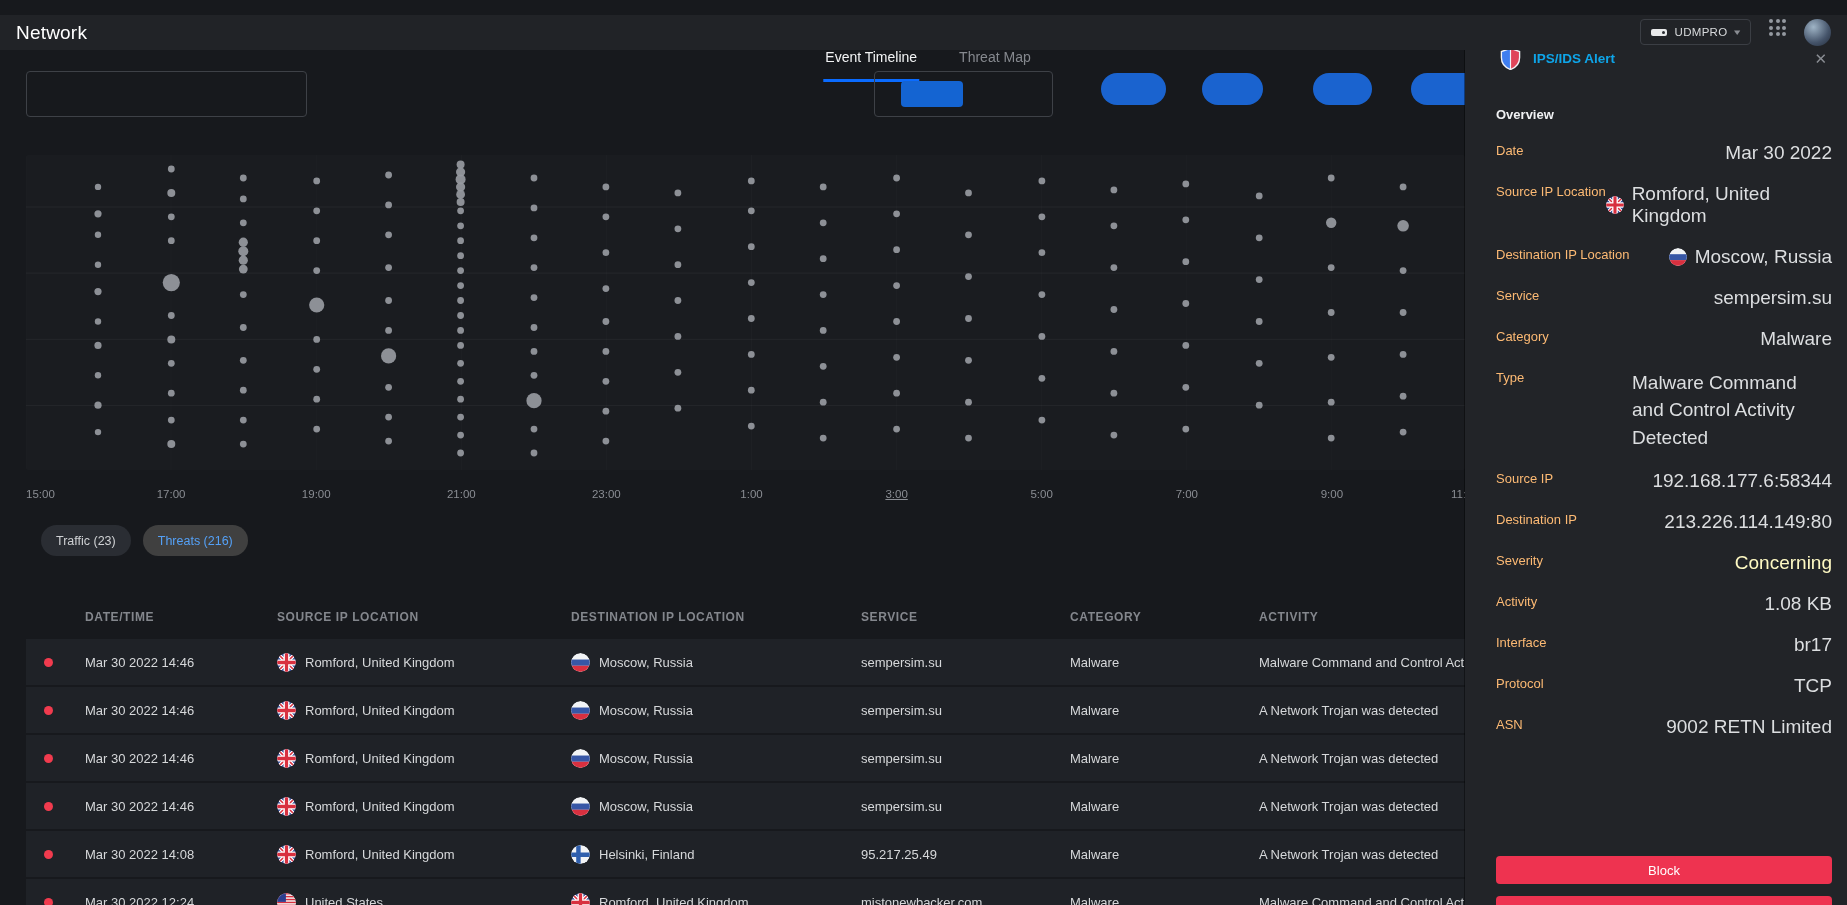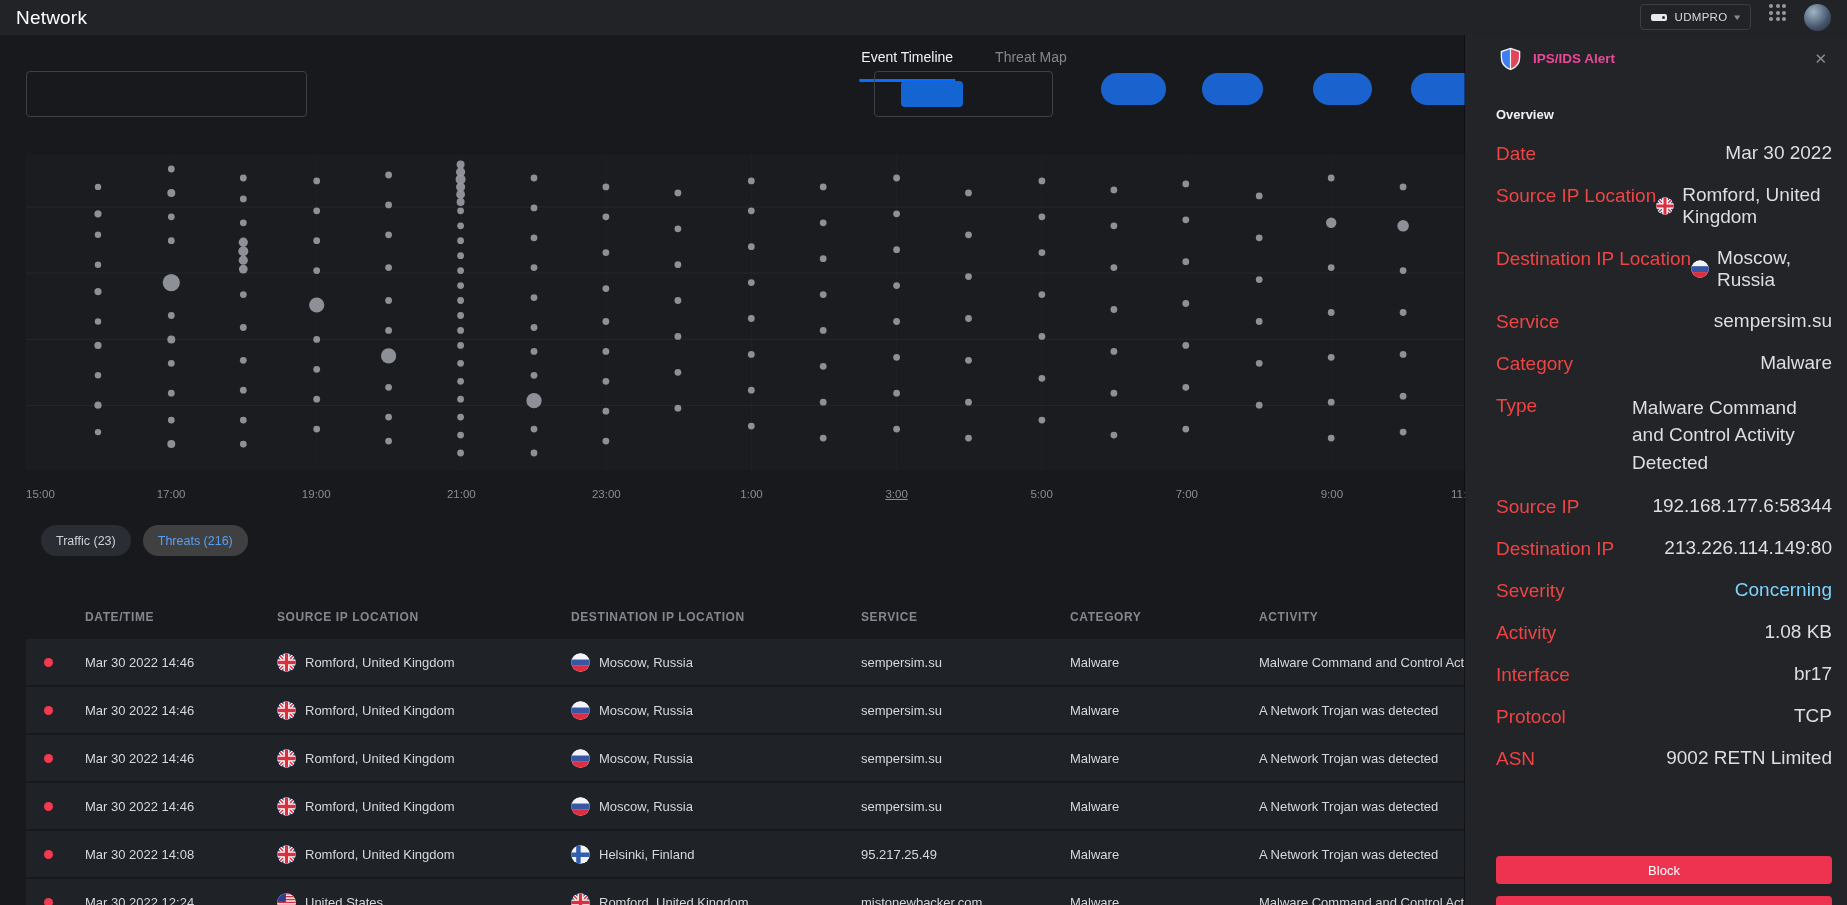--- a/index.html
+++ b/index.html
@@ -4,36 +4,36 @@
 <style>
   * { box-sizing: border-box; margin: 0; padding: 0; }
   html,body { width:1847px; height:905px; overflow:hidden; }
   body {
     background:#17191d;
     font-family:"Liberation Sans", sans-serif;
     color:#d6d8da;
     position:relative;
   }
   
-  .topbar{position:absolute;top:0;left:0;width:1847px;height:35px;background:#212327;
+  .topbar{position:absolute;top:15px;left:0;width:1847px;height:35px;background:#212327;
     display:flex;align-items:center;justify-content:space-between;padding:2px 16px;z-index:9;}
   .app-title{font-size:19px;color:#ffffff;font-weight:400;letter-spacing:.2px;}
   .top-right{display:flex;align-items:flex-start;gap:18px;}
   .device-select{display:flex;align-items:center;gap:8px;border:1px solid #3b3e44;border-radius:4px;height:26px;padding:0 10px;cursor:pointer;}
   .device-glyph{width:16px;height:7px;background:#e8e9ea;border-radius:2px;position:relative;}
   .device-glyph::after{content:"";position:absolute;right:2px;top:2px;width:3px;height:3px;border-radius:50%;background:#2a2d31;}
   .device-label{font-size:11.5px;color:#d8dadc;letter-spacing:.3px;}
   .chev{color:#898c92;font-size:9px;transform:scaleX(1.4);}
   .grid-icon{display:grid;grid-template-columns:repeat(3,4px);gap:2.5px;cursor:pointer;}
   .grid-icon i{width:4px;height:4px;border-radius:50%;background:#9499a0;}
   .avatar{width:27px;height:27px;border-radius:50%;cursor:pointer;
     background:radial-gradient(circle at 35% 30%, #9fb4c6, #45546a 60%, #232c3a);}
   
   .main{position:absolute;top:35px;left:0;width:1465px;height:870px;overflow:hidden;}
-  .tabs{position:absolute;top:0;left:928px;transform:translateX(-50%);display:flex;gap:38px;height:47px;margin-left:36px;}
+  .tabs{position:absolute;top:0;left:928px;transform:translateX(-50%);display:flex;gap:38px;height:47px;}
   .tab{display:flex;align-items:center;font-size:14px;color:#85888e;padding:0 2px;border-bottom:3px solid transparent;cursor:pointer;white-space:nowrap;}
   .tab.active{color:#f2f3f4;border-bottom-color:#0a6bff;}
   .box-left{position:absolute;left:26px;top:36px;width:281px;height:46px;border:1px solid #3e4147;border-radius:4px;}
   .box-mid{position:absolute;left:874px;top:36px;width:179px;height:46px;border:1px solid #3e4147;border-radius:4px;display:flex;align-items:center;padding-left:26px;}
   .mid-btn{width:62px;height:26px;background:#1464d2;border-radius:4px;cursor:pointer;}
   .pillbtn{position:absolute;top:38px;height:32px;border-radius:16px;background:#1a63cf;cursor:pointer;}
   .pb1{left:1101px;width:65px;} .pb2{left:1202px;width:61px;} .pb3{left:1313px;width:59px;} .pb4{left:1411px;width:70px;}
   
   .chart{position:absolute;left:26px;top:120px;width:1439px;height:315px;}
   .chart svg{display:block;background:rgba(255,255,255,0.015);border-radius:2px;}
@@ -54,26 +54,26 @@
   .cell{padding-left:15px;white-space:nowrap;overflow:hidden;}
   .c-dot{padding:0;display:flex;justify-content:center;align-items:center;}
   .reddot{width:9px;height:9px;border-radius:50%;background:#f13b4e;}
   .loc{display:flex;align-items:center;gap:9px;}
   .flag{border-radius:50%;flex-shrink:0;display:block;}
   
   .panel{position:absolute;top:35px;left:1465px;width:382px;height:870px;background:#222428;
     overflow:hidden;box-shadow:-1px 0 0 rgba(0,0,0,.4);}
   .phead{height:46px;display:flex;align-items:center;padding:0 20px 0 34px;}
   .picon{width:23px;height:23px;margin-right:11px;flex-shrink:0;}
-  .ptitle{font-size:13.5px;font-weight:700;color:#ec4899;flex:1;}
+  .ptitle{font-size:13.5px;font-weight:700;color:#0ea5e9;flex:1;}
   .pclose{color:#8a8d93;font-size:15px;cursor:pointer;line-height:1;}
   .pbody{padding:26px 15px 0 31px;}
   .overview{font-size:13px;font-weight:700;color:#f0f1f3;margin:0 0 10px;}
   .frow{display:flex;justify-content:space-between;align-items:flex-start;padding:9.5px 0;}
-  .flabel{font-size:19px;color:#ef4444;white-space:nowrap;padding-top:1px;}
+  .flabel{font-size:13px;color:#fdba74;white-space:nowrap;padding-top:1px;}
   .fvalue{font-size:19px;color:#dcdee0;display:flex;align-items:center;gap:8px;justify-content:flex-end;}
   .fvalue.wrap{display:block;max-width:200px;line-height:1.45;}
   .block-btn{position:absolute;left:31px;right:15px;top:821px;height:28px;background:#ee3350;border-radius:4px;
     color:#fff;font-size:13px;display:flex;align-items:center;justify-content:center;cursor:pointer;}
   .block-btn.second{top:861px;}
 </style>
 </head>
 <body>
 
 <div class="topbar">
@@ -679,21 +679,21 @@
         <div class="frow">
           <div class="flabel">Source IP</div>
           <div class="fvalue">192.168.177.6:58344</div>
         </div>
         <div class="frow">
           <div class="flabel">Destination IP</div>
           <div class="fvalue">213.226.114.149:80</div>
         </div>
         <div class="frow">
           <div class="flabel">Severity</div>
-          <div class="fvalue" style="color:#7dd3fc">Concerning</div>
+          <div class="fvalue" style="color:#fef9c3">Concerning</div>
         </div>
         <div class="frow">
           <div class="flabel">Activity</div>
           <div class="fvalue">1.08 KB</div>
         </div>
         <div class="frow">
           <div class="flabel">Interface</div>
           <div class="fvalue">br17</div>
         </div>
         <div class="frow">

